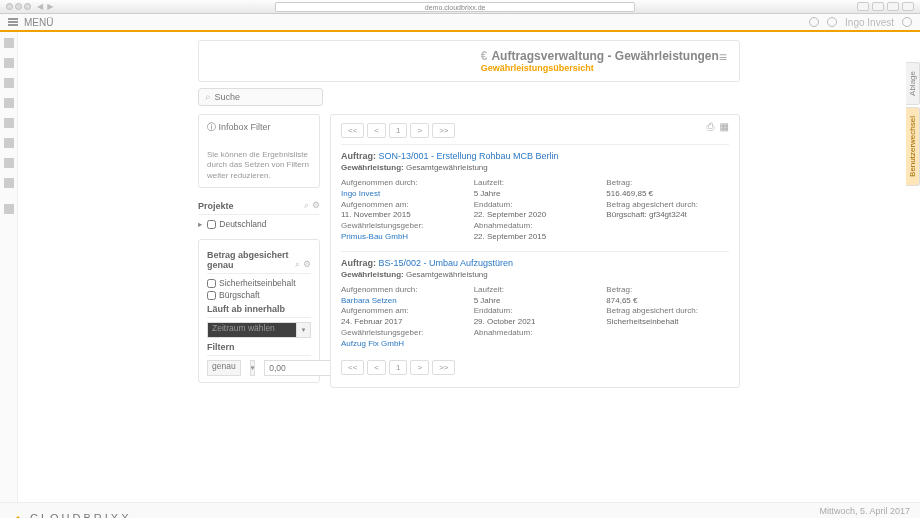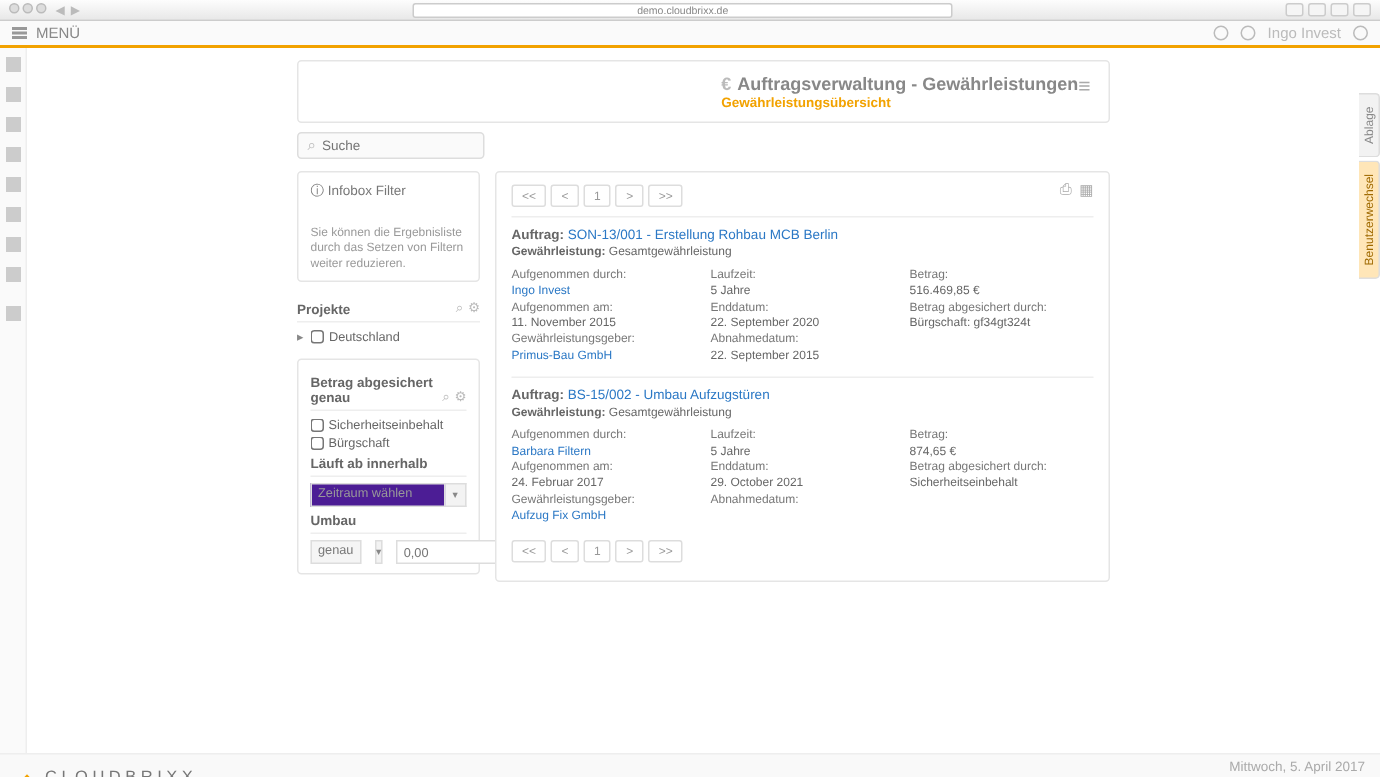--- a/index.html
+++ b/index.html
@@ -34,21 +34,21 @@
 .filterbox .t{font-size:9px;font-weight:normal;color:#777;margin-bottom:16px}
 .filterbox .d{font-size:8px;color:#999;line-height:1.3}
 .sec{margin-top:4px}
 .sec .hdr{display:flex;justify-content:space-between;align-items:flex-end;border-bottom:1px solid #eee;padding-bottom:3px;margin-bottom:4px}
 .sec .hdr b{font-size:9px;color:#666}
 .sec .hdr .ico{color:#bbb;font-size:9px;display:flex;gap:3px}
 .sec label{font-size:8.5px;color:#666;display:flex;align-items:center;gap:3px;margin:2px 0}
 .sec input[type=checkbox]{width:9px;height:9px}
 .sec .arrow{color:#888;margin-right:2px}
 .selrow{display:flex;margin-top:3px}
-.selrow select,.selrow .sel{flex:1;border:1px solid #ddd;background:#4c1d95;font-size:8.5px;color:#999;height:16px;padding:0 4px}
+.selrow select,.selrow .sel{flex:1;border:1px solid #ddd;background:#404040;font-size:8.5px;color:#999;height:16px;padding:0 4px}
 .selrow .caret{width:14px;border:1px solid #ddd;border-left:0;background:#f3f3f3;display:flex;align-items:center;justify-content:center;font-size:7px;color:#888}
 .amtrow{display:flex;gap:9px;margin-top:3px}
 .amtrow .sel{width:42px;border:1px solid #ddd;background:#f5f5f5;font-size:8.5px;color:#777;height:16px;padding:0 4px}
 .amtrow .caret{width:10px;border:1px solid #ddd;background:#f3f3f3;display:flex;align-items:center;justify-content:center;font-size:7px;color:#888}
 .amtrow input{flex:1;border:1px solid #ddd;background:#fff;font-size:8.5px;color:#aaa;height:16px;padding:0 4px}
 .rightcol{flex:1}
 .listpanel{padding:6px 10px}
 .pager{display:flex;gap:3px;align-items:center;margin:2px 0 6px}
 .pager span{border:1px solid #ddd;padding:2px 6px;font-size:8px;color:#999;background:#fff;border-radius:2px}
 .listtools{float:right;color:#aaa;font-size:10px;display:flex;gap:5px}
@@ -171,21 +171,21 @@
             <div class="hdr">
                 <b>Läuft ab innerhalb</b>
               </div>
             <div class="selrow">
                 <div class="sel">Zeitraum wählen</div>
                 <div class="caret">▾</div>
               </div>
           </div>
           <div class="sec">
             <div class="hdr">
-                <b>Umbau</b>
+                <b>Filtern</b>
               </div>
             <div class="amtrow">
               <div class="sel">genau</div>
               <div class="caret">▾</div>
               <input placeholder="0,00" style="">
             </div>
           </div>
         </div>
       </div>
 
@@ -231,21 +231,21 @@
                     <div>Bürgschaft: gf34gt324t</div>
                   </div>
   </div>
               </div>
               <div class="entry">
                 <div class="title"><b>Auftrag:</b> <a href="#">BS-15/002 - Umbau Aufzugstüren</a></div>
   <div class="sub"><b>Gewährleistung:</b> Gesamtgewährleistung</div>
   <div class="grid">
     <div class="col">
                     <div class="lbl">Aufgenommen durch:</div>
-                    <div class="link">Barbara Filtern</div>
+                    <div class="link">Barbara Setzen</div>
                     <div class="lbl">Aufgenommen am:</div>
                     <div>24. Februar 2017</div>
                     <div class="lbl">Gewährleistungsgeber:</div>
                     <div class="link">Aufzug Fix GmbH</div>
                   </div>
     <div class="col">
                     <div class="lbl">Laufzeit:</div>
                     <div>5 Jahre</div>
                     <div class="lbl">Enddatum:</div>
                     <div>29. October 2021</div>

